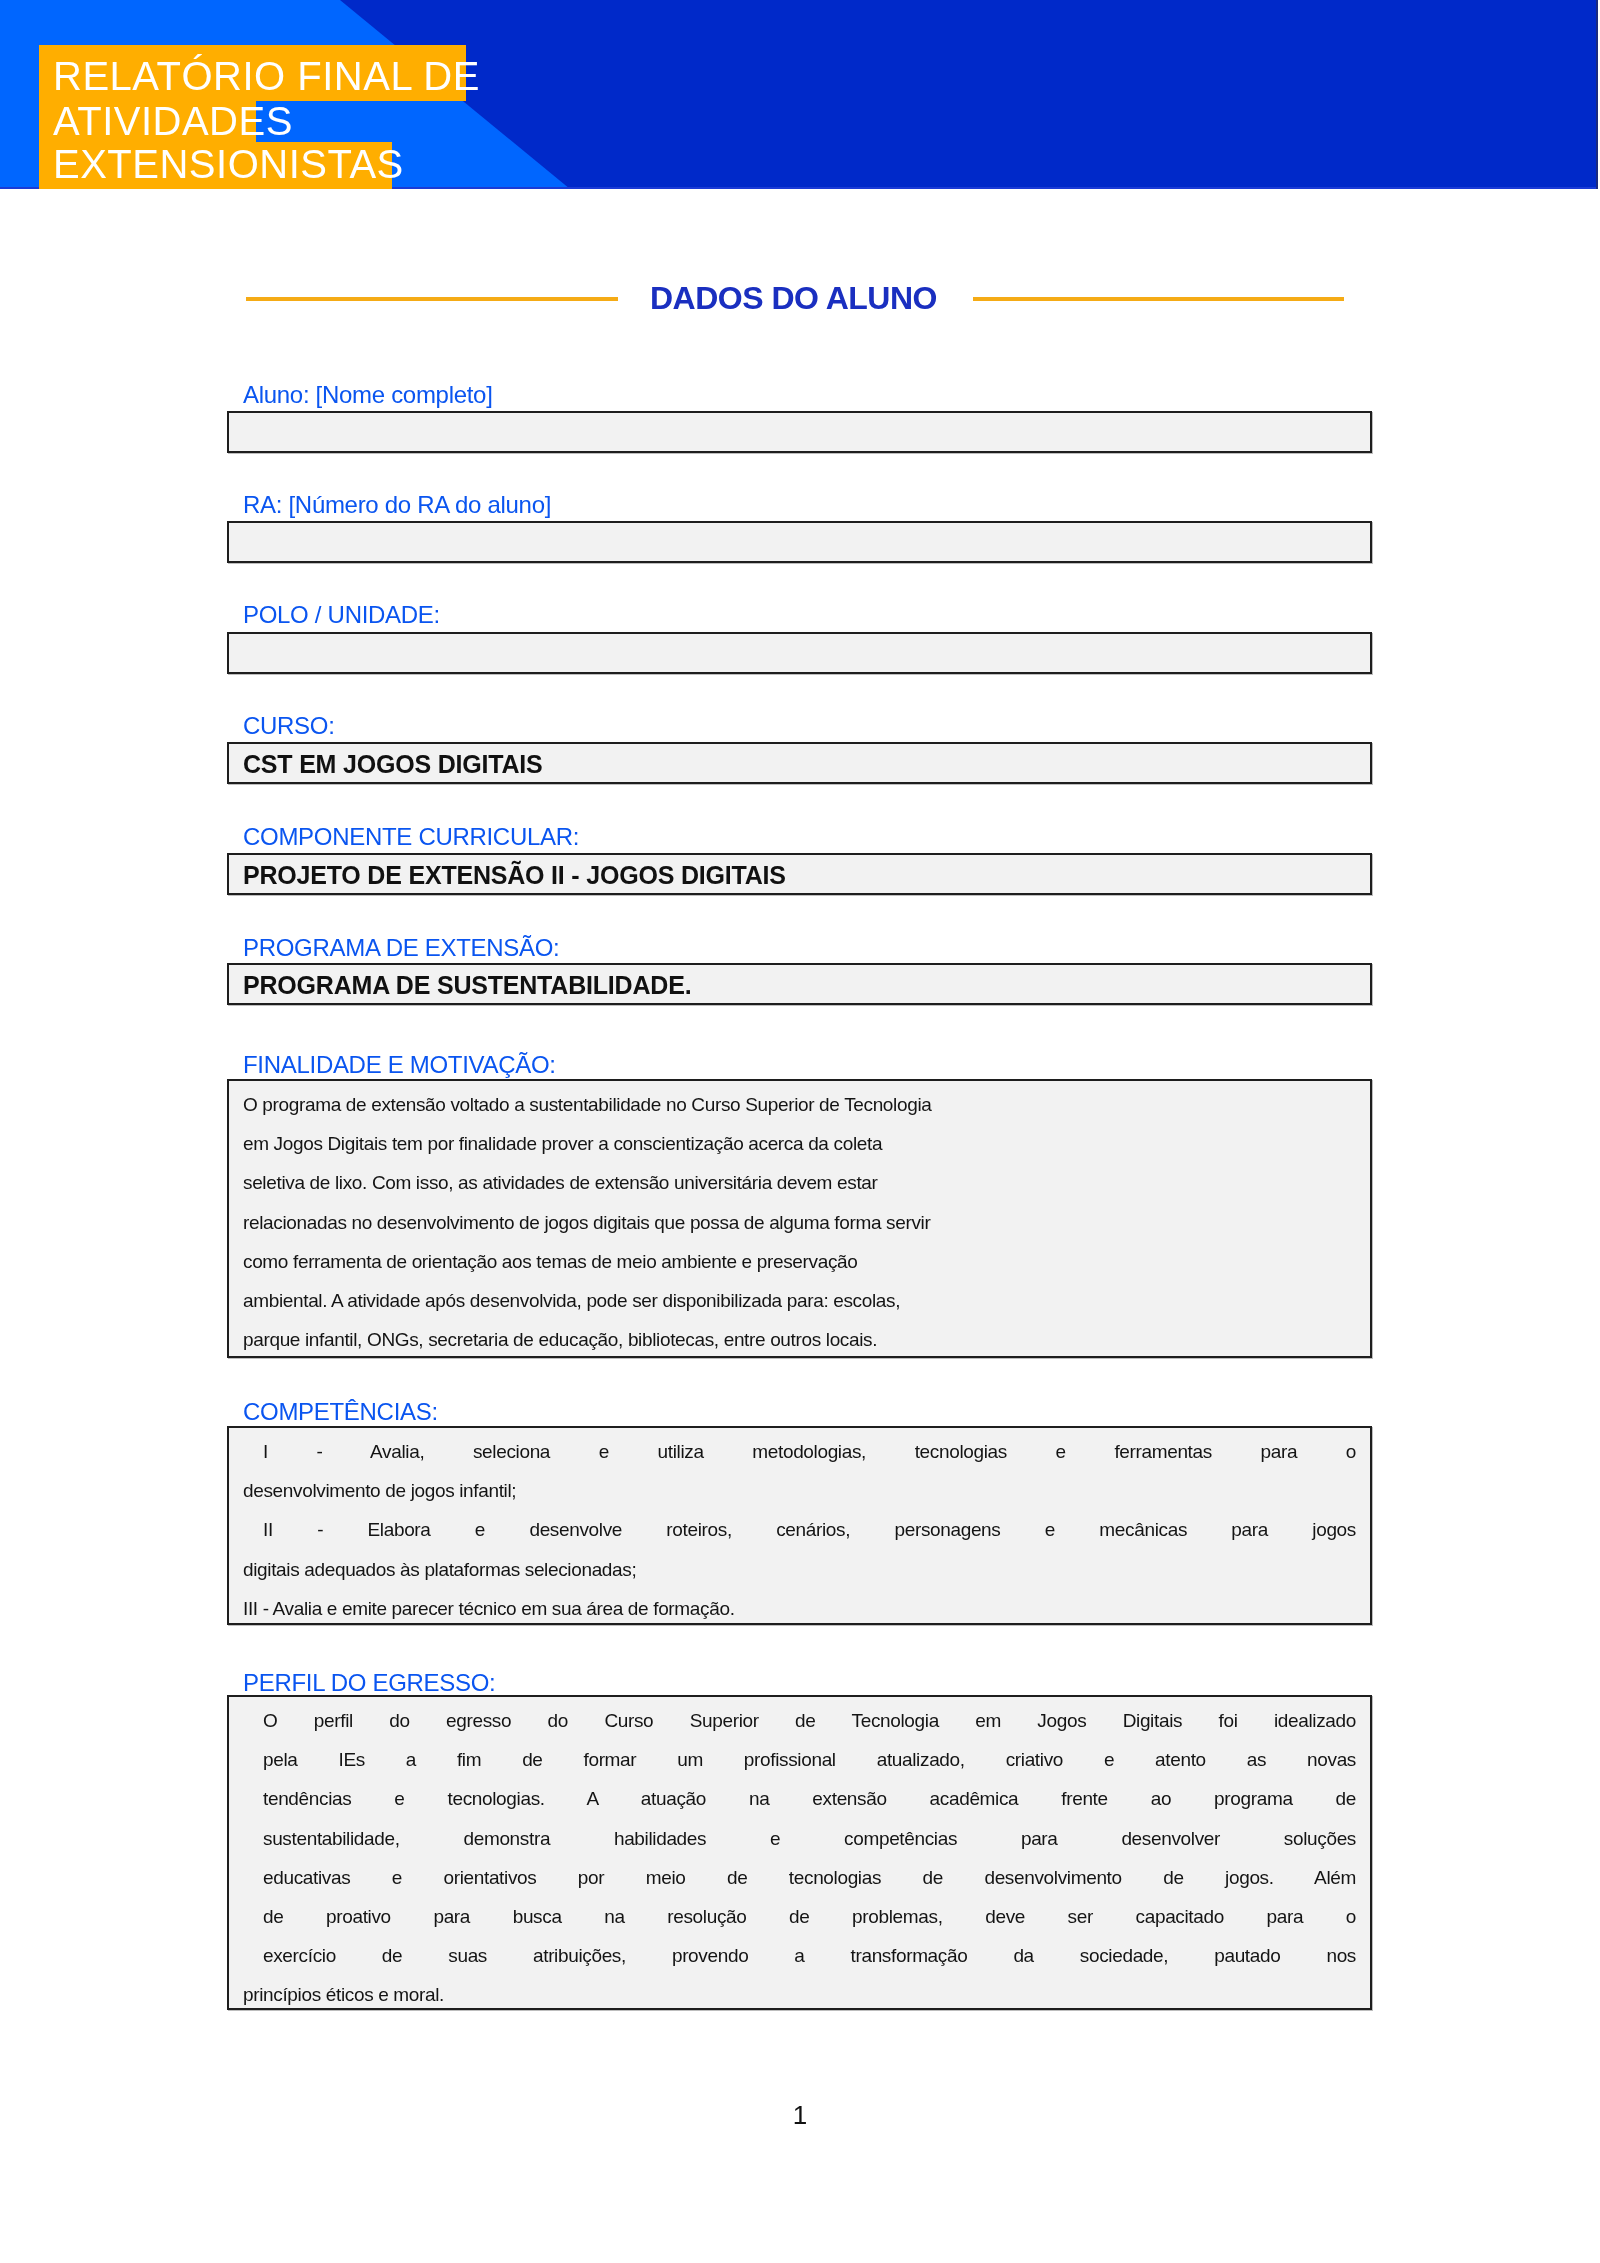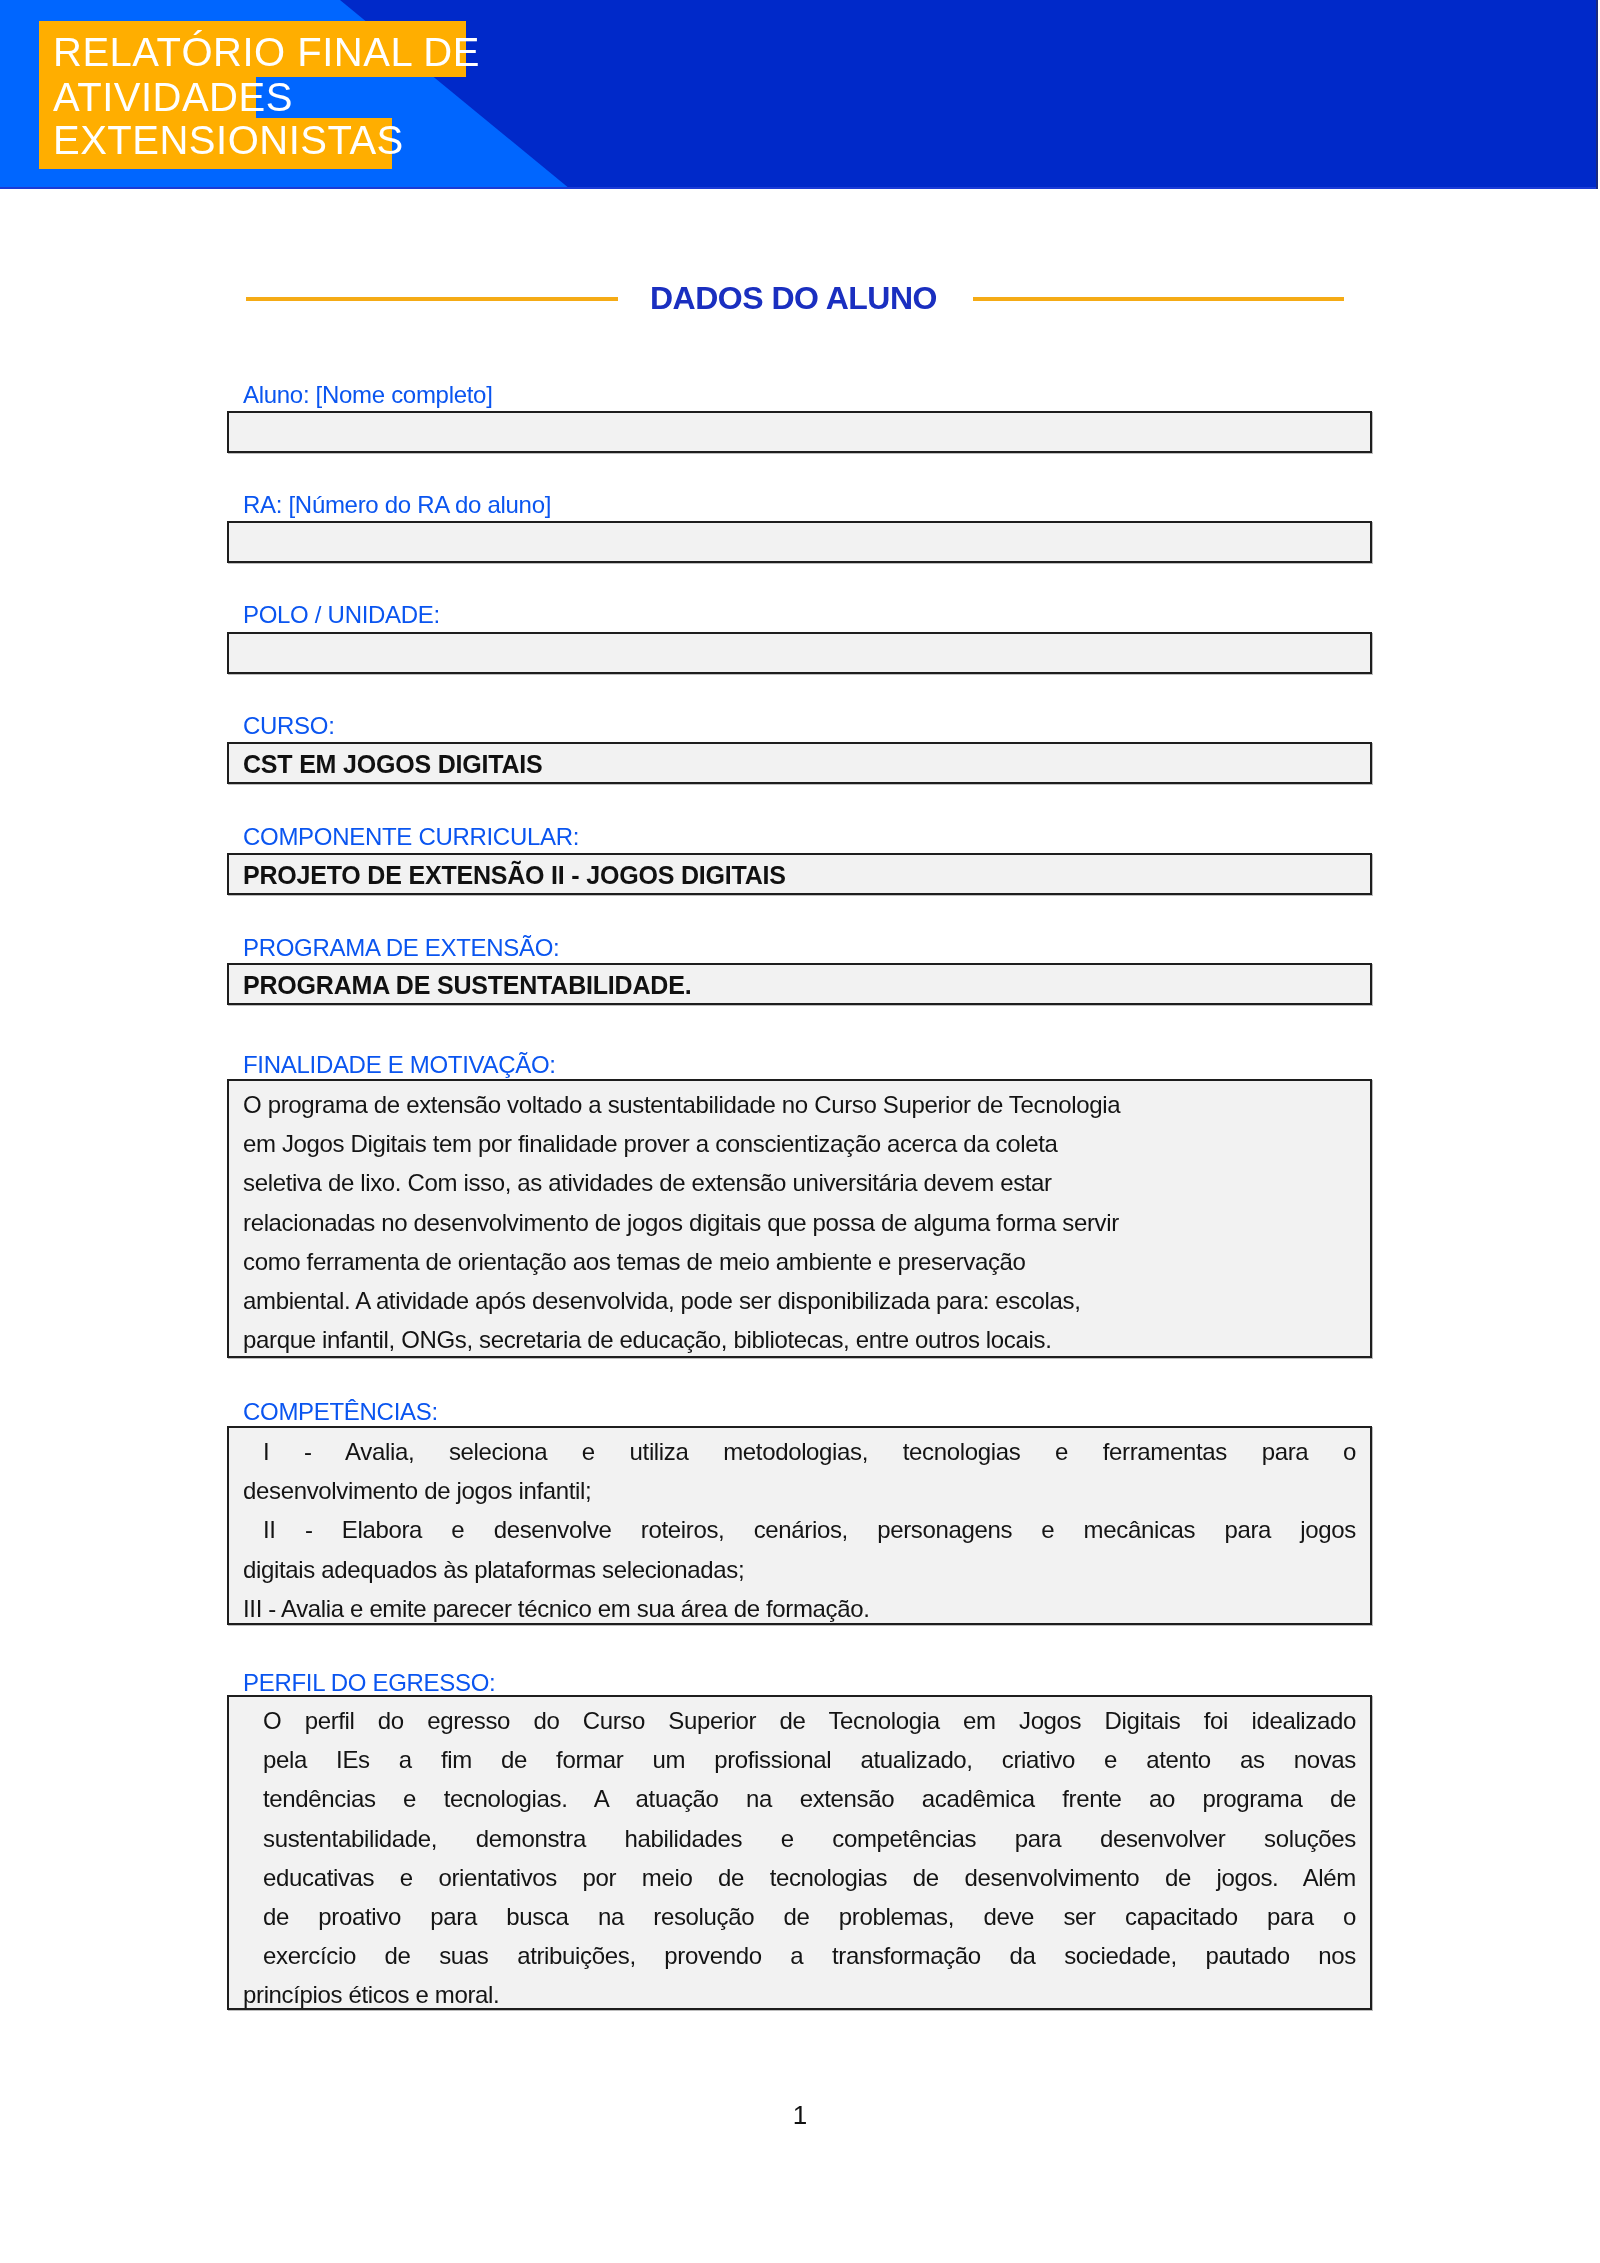--- a/index.html
+++ b/index.html
@@ -1,34 +1,34 @@
 <!DOCTYPE html>
 <html><head>
 <meta charset="utf-8">
 <style>
   html, body { margin: 0; padding: 0; background: #ffffff; }
   body { width: 1600px; height: 2263px; position: relative; overflow: hidden; font-family: "Liberation Sans", sans-serif; }
   .header { position: absolute; left: 0; top: 0; width: 1598px; height: 189px; background: #0029c9; overflow: hidden; border-right: 2px solid #1b2a80; box-sizing: border-box; }
   .header .light { position: absolute; left: 0; top: 0; width: 100%; height: 100%; background: #0066ff; clip-path: polygon(0 0, 340px 0, 570px 189px, 0 189px); }
   .header .band { position: absolute; left: 0; bottom: 0; width: 100%; height: 2px; background: #1b3bd6; }
-  .badge-row { position: absolute; left: 39px; background: #ffae00; color: #ffffff; font-size: 40px; line-height: 46px; letter-spacing: 0.5px; padding-left: 14px; box-sizing: border-box; white-space: nowrap; }
+  .badge-row { position: absolute; left: 39px; background: #ffae00; color: #ffffff; font-size: 40px; line-height: 46px; letter-spacing: 0.5px; padding-left: 14px; box-sizing: border-box; white-space: nowrap; margin-top: 24px; }
   .badge-row.r1 { top: 21px; width: 427px; height: 56px; padding-top: 8px; }
   .badge-row.r2 { top: 77px; width: 217px; height: 42px; line-height: 40px; }
   .badge-row.r3 { top: 118px; width: 353px; height: 51px; line-height: 44px; }
 
   .section-title-wrap { position: absolute; top: 278px; left: 246px; width: 1098px; height: 40px; }
   .rule { position: absolute; top: 19px; height: 4px; background: #f5ab15; }
   .rule.left { left: 0; width: 372px; }
   .rule.right { left: 727px; width: 371px; }
   .section-title { position: absolute; left: 404px; top: 0; width: 294px; font-weight: bold; font-size: 32px; line-height: 40px; color: #1a2fc0; letter-spacing: -0.5px; white-space: nowrap; }
 
   .label { position: absolute; left: 243px; font-size: 24px; line-height: 30px; color: #0a55f0; white-space: nowrap; letter-spacing: -0.3px; }
   .box { position: absolute; left: 227px; width: 1145px; background: #f2f2f2; border: 2px solid #1e1e1e; box-sizing: border-box; box-shadow: 1px 1px 0 #bdbdbd; }
   .box .value { position: absolute; left: 14px; top: 4px; font-weight: bold; font-size: 25px; line-height: 32px; color: #111111; white-space: nowrap; letter-spacing: -0.2px; }
-  .box .para { position: absolute; left: 14px; right: 14px; top: 4px; font-size: 24px; line-height: 39.2px; color: #141414; letter-spacing: -0.35px; }
+  .box .para { position: absolute; left: 14px; right: 14px; top: 4px; font-size: 19px; line-height: 39.2px; color: #141414; letter-spacing: -0.35px; }
   .para .ln { display: block; white-space: nowrap; }
   .para.justified .ln.j { text-align: justify; text-align-last: justify; white-space: normal; height: 39.2px; overflow: hidden; margin-left: 20px; }
   .page-number { position: absolute; left: 780px; top: 2100px; width: 40px; text-align: center; font-size: 26px; color: #111; }
 </style>
 </head>
 <body>
 
 <div class="header">
   <div class="light"></div>
   <div class="band"></div>

